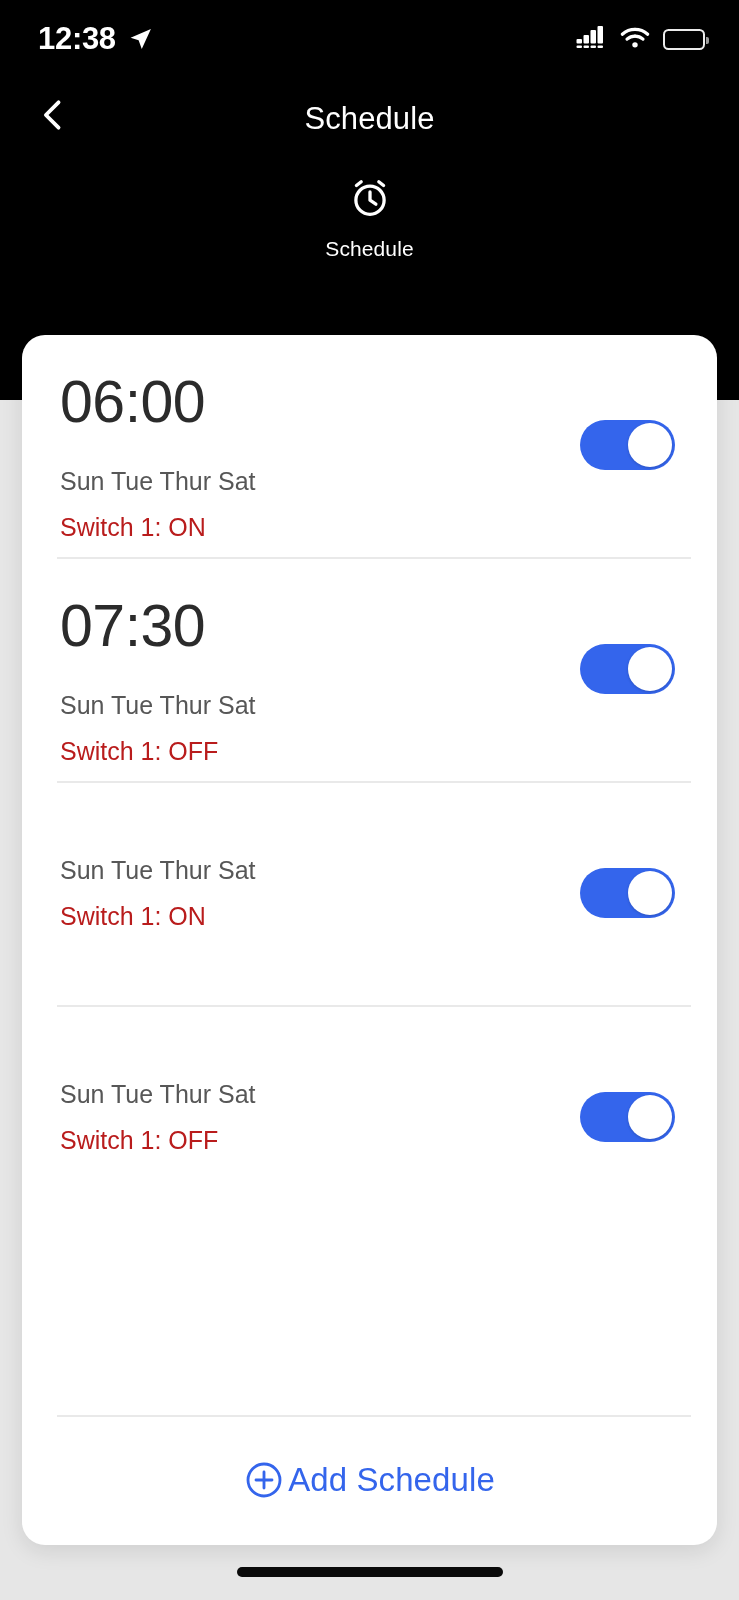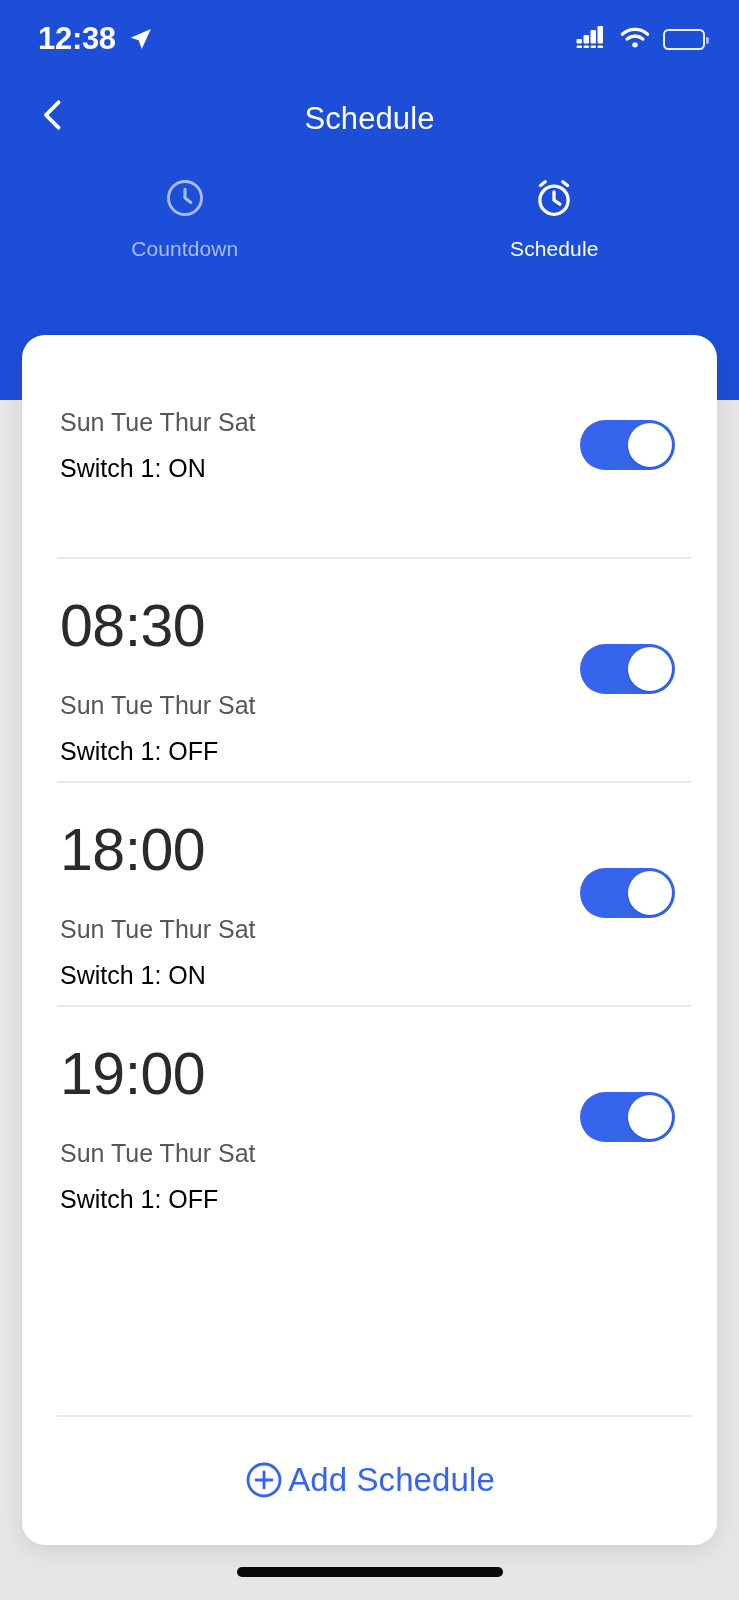--- a/index.html
+++ b/index.html
@@ -7,21 +7,21 @@
     width:739px; height:1600px;
     font-family:"Liberation Sans", sans-serif;
     background:#e6e6e6;
     overflow:hidden;
   }
   #phone { position:relative; width:739px; height:1600px; background:#e6e6e6; }
 
   
   .header {
     position:absolute; top:0; left:0; width:739px; height:400px;
-    background:#1d4ed8;
+    background:#000000;
   }
   .statusbar {
     position:absolute; top:0; left:0; width:739px; height:78px;
     display:flex; align-items:center; justify-content:space-between;
     padding:0 34px 0 38px;
   }
   .status-left { display:flex; align-items:center; gap:12px; }
   .clock {
     color:#fff; font-size:31px; font-weight:600; letter-spacing:-0.3px;
   }
@@ -78,21 +78,21 @@
     padding:38px 0 0 38px;
   }
   .srow .time {
     font-size:59px; font-weight:300; color:#2b2b2b;
     letter-spacing:-0.5px; line-height:1;
   }
   .srow .days {
     margin-top:37px; font-size:25px; color:#575757; line-height:1;
   }
   .srow .sw {
-    margin-top:21px; font-size:25px; color:#000000; line-height:1;
+    margin-top:21px; font-size:25px; color:#b91c1c; line-height:1;
   }
   .divider {
     position:absolute; left:35px; right:26px; bottom:0;
     height:2px; background:#e9e9e9;
   }
   .toggle {
     position:absolute; right:42px; top:85px;
     width:95px; height:50px; border-radius:25px; background:#3465ec;
   }
   .toggle .knob {
@@ -170,29 +170,20 @@
         <span>
           <svg viewBox="0 0 24 24" width="38" height="38">
             <path d="M15.5 4 L7.5 12 L15.5 20" stroke="#fff" stroke-width="2.4" fill="none" stroke-linecap="round" stroke-linejoin="round"></path>
           </svg>
         </span>
       </div>
     </div>
 
     <div class="tabs">
 
-      <div class="tab inactive">
-        <span class="ticon">
-          <svg viewBox="0 0 24 24" width="44" height="44">
-            <circle cx="12" cy="12" r="9" stroke="#a9bbf6" stroke-width="1.6" fill="none"></circle>
-            <path d="M12 7.2 V12 L15.2 14.4" stroke="#a9bbf6" stroke-width="1.7" fill="none" stroke-linecap="round" stroke-linejoin="round"></path>
-          </svg>
-        </span>
-        <span class="tlabel">Countdown</span>
-      </div>
 
       <div class="tab active">
         <span class="ticon">
           <svg viewBox="0 0 24 24" width="44" height="44">
             <circle cx="12" cy="13.2" r="7.7" stroke="#ffffff" stroke-width="1.8" fill="none"></circle>
             <path d="M12 8.7 V13.2 L15.2 15.4" stroke="#ffffff" stroke-width="1.8" fill="none" stroke-linecap="round" stroke-linejoin="round"></path>
             <path d="M4.6 5.2 L7.2 3.1" stroke="#ffffff" stroke-width="1.8" fill="none" stroke-linecap="round"></path>
             <path d="M19.4 5.2 L16.8 3.1" stroke="#ffffff" stroke-width="1.8" fill="none" stroke-linecap="round"></path>
           </svg>
         </span>
@@ -200,50 +191,49 @@
       </div>
 
 
     </div>
   </div>
 
   <div class="card">
     <div class="list">
 
       <div class="srow">
+        <div class="time">06:00</div>
         <div class="days">Sun Tue Thur Sat</div>
         <div class="sw">Switch 1: ON</div>
         <div class="toggle">
             <span class="knob"></span>
           </div>
         <div class="divider"></div>
       </div>
 
       <div class="srow">
-        <div class="time">08:30</div>
+        <div class="time">07:30</div>
         <div class="days">Sun Tue Thur Sat</div>
         <div class="sw">Switch 1: OFF</div>
         <div class="toggle">
             <span class="knob"></span>
           </div>
         <div class="divider"></div>
       </div>
 
       <div class="srow">
-        <div class="time">18:00</div>
         <div class="days">Sun Tue Thur Sat</div>
         <div class="sw">Switch 1: ON</div>
         <div class="toggle">
             <span class="knob"></span>
           </div>
         <div class="divider"></div>
       </div>
 
       <div class="srow">
-        <div class="time">19:00</div>
         <div class="days">Sun Tue Thur Sat</div>
         <div class="sw">Switch 1: OFF</div>
         <div class="toggle">
             <span class="knob"></span>
           </div>
       </div>
 
     </div>
 
     <div class="foot-divider"></div>

